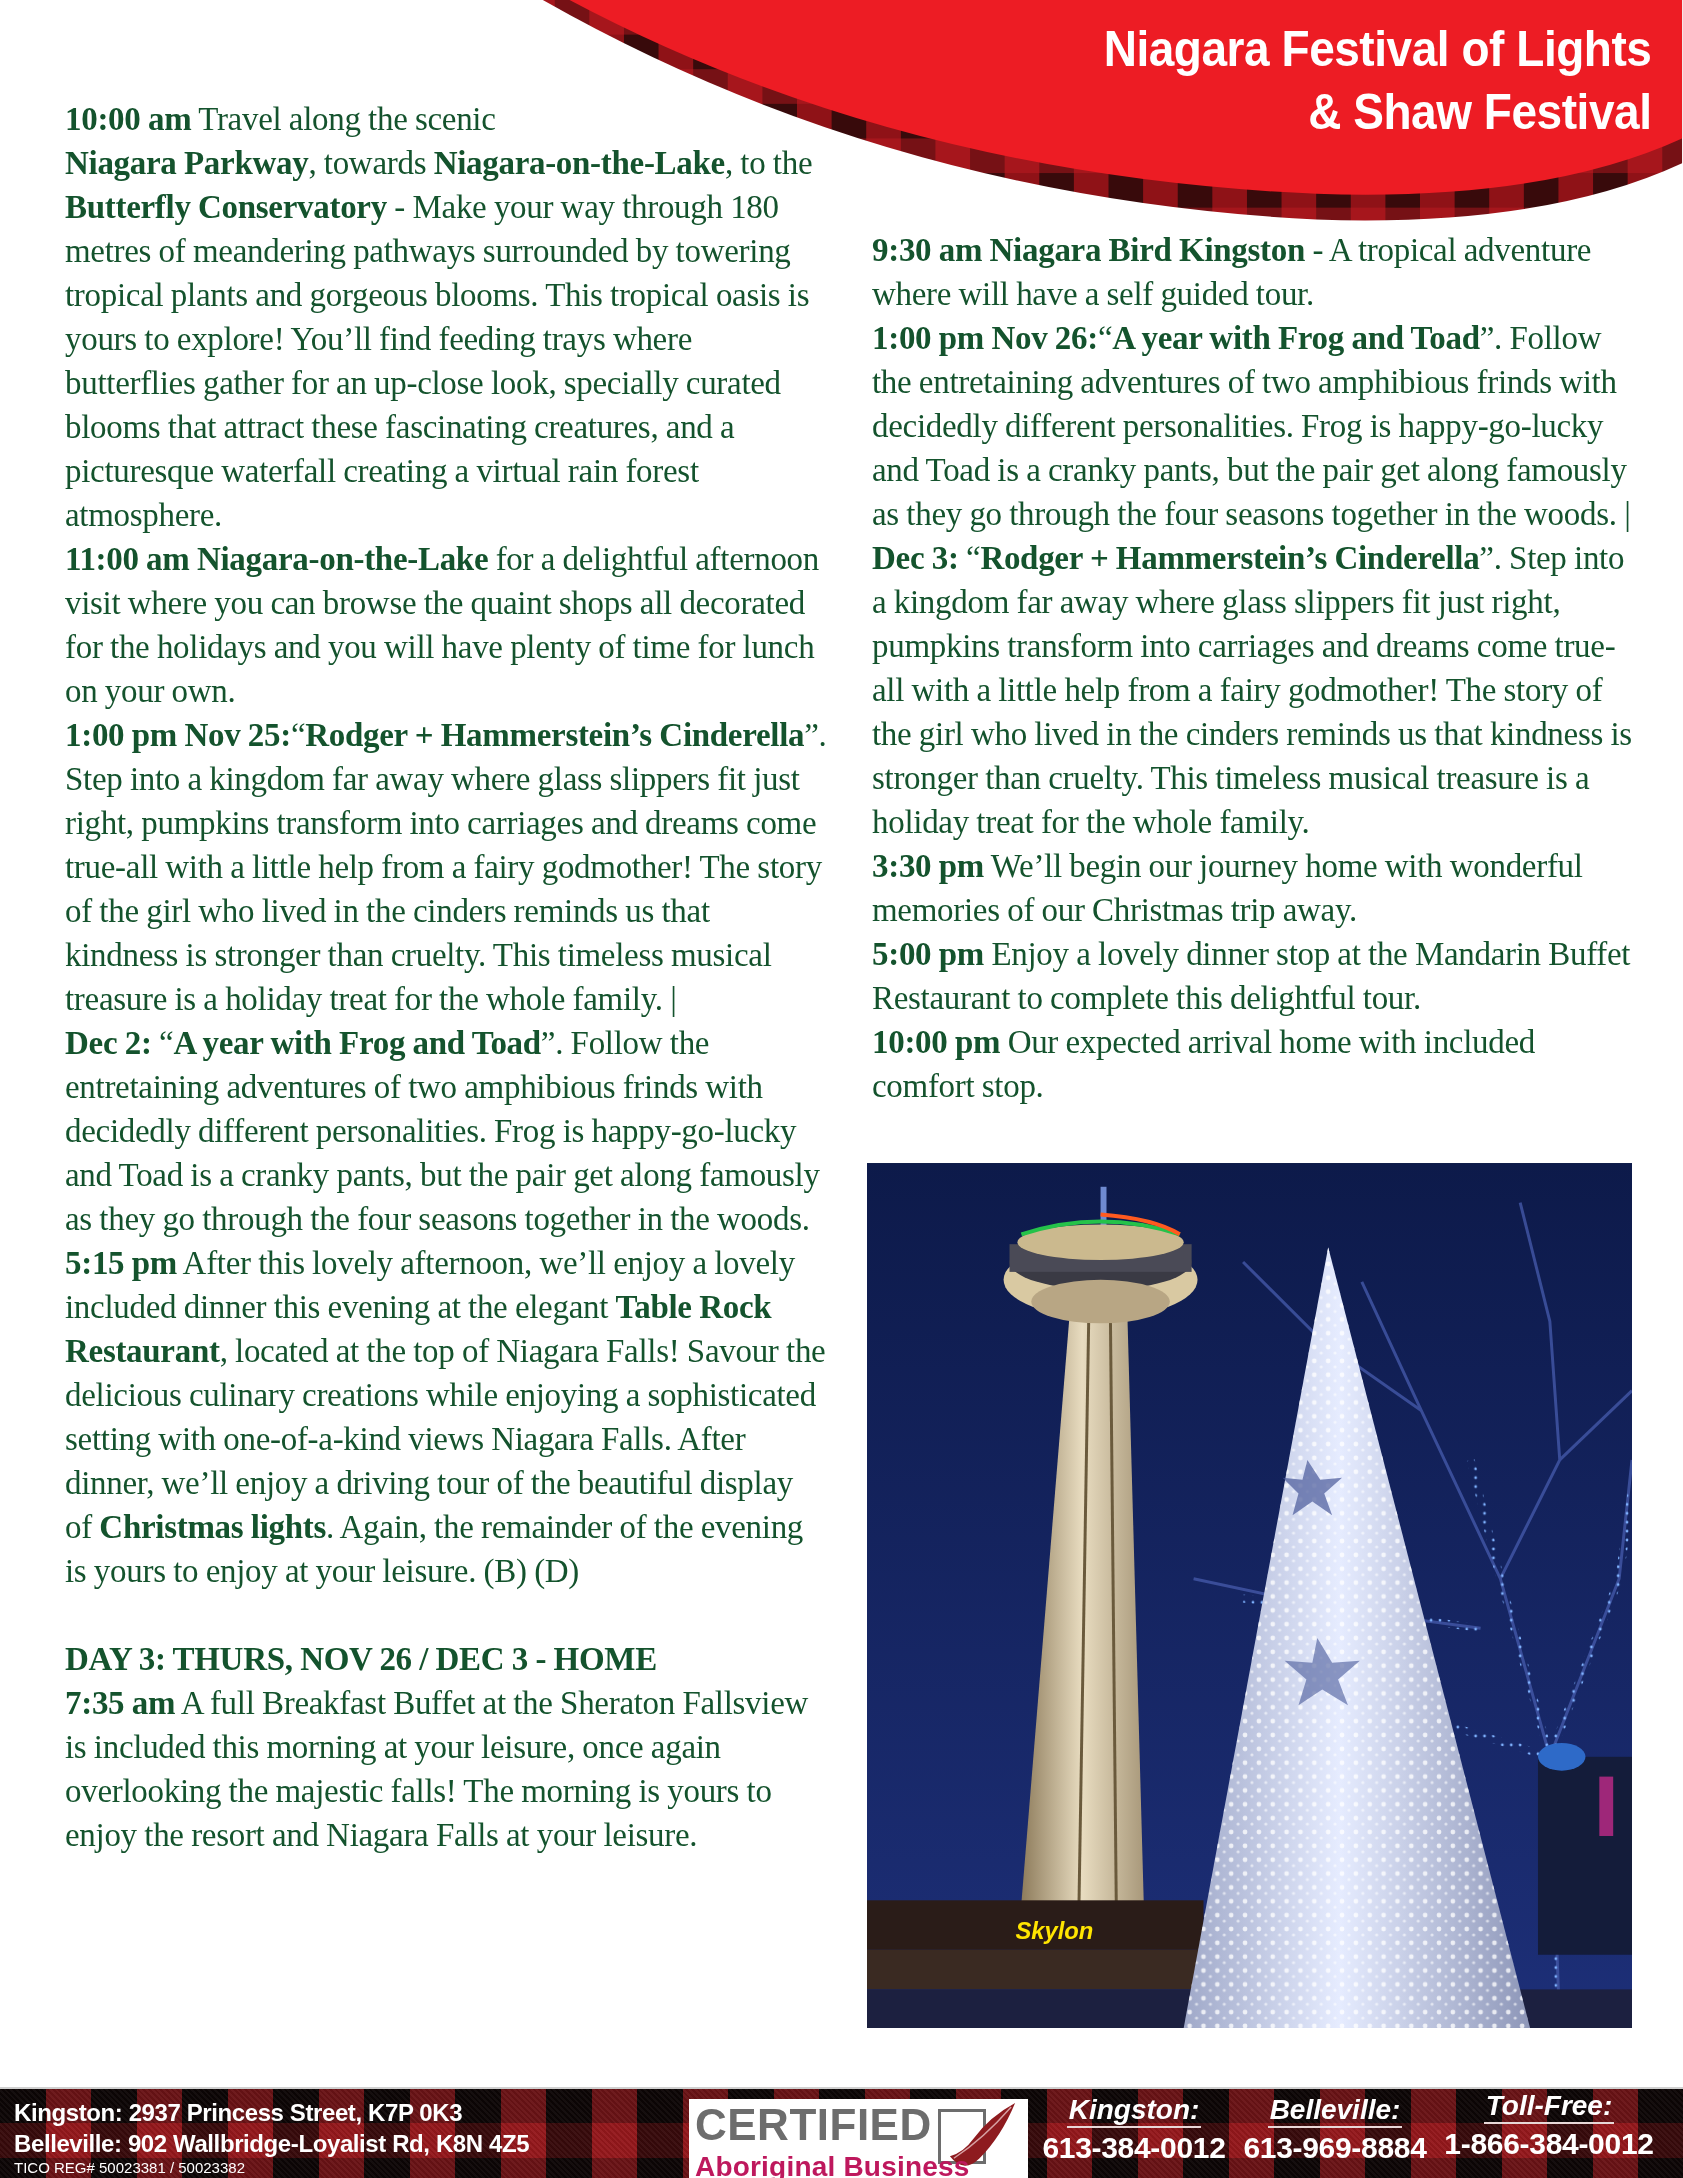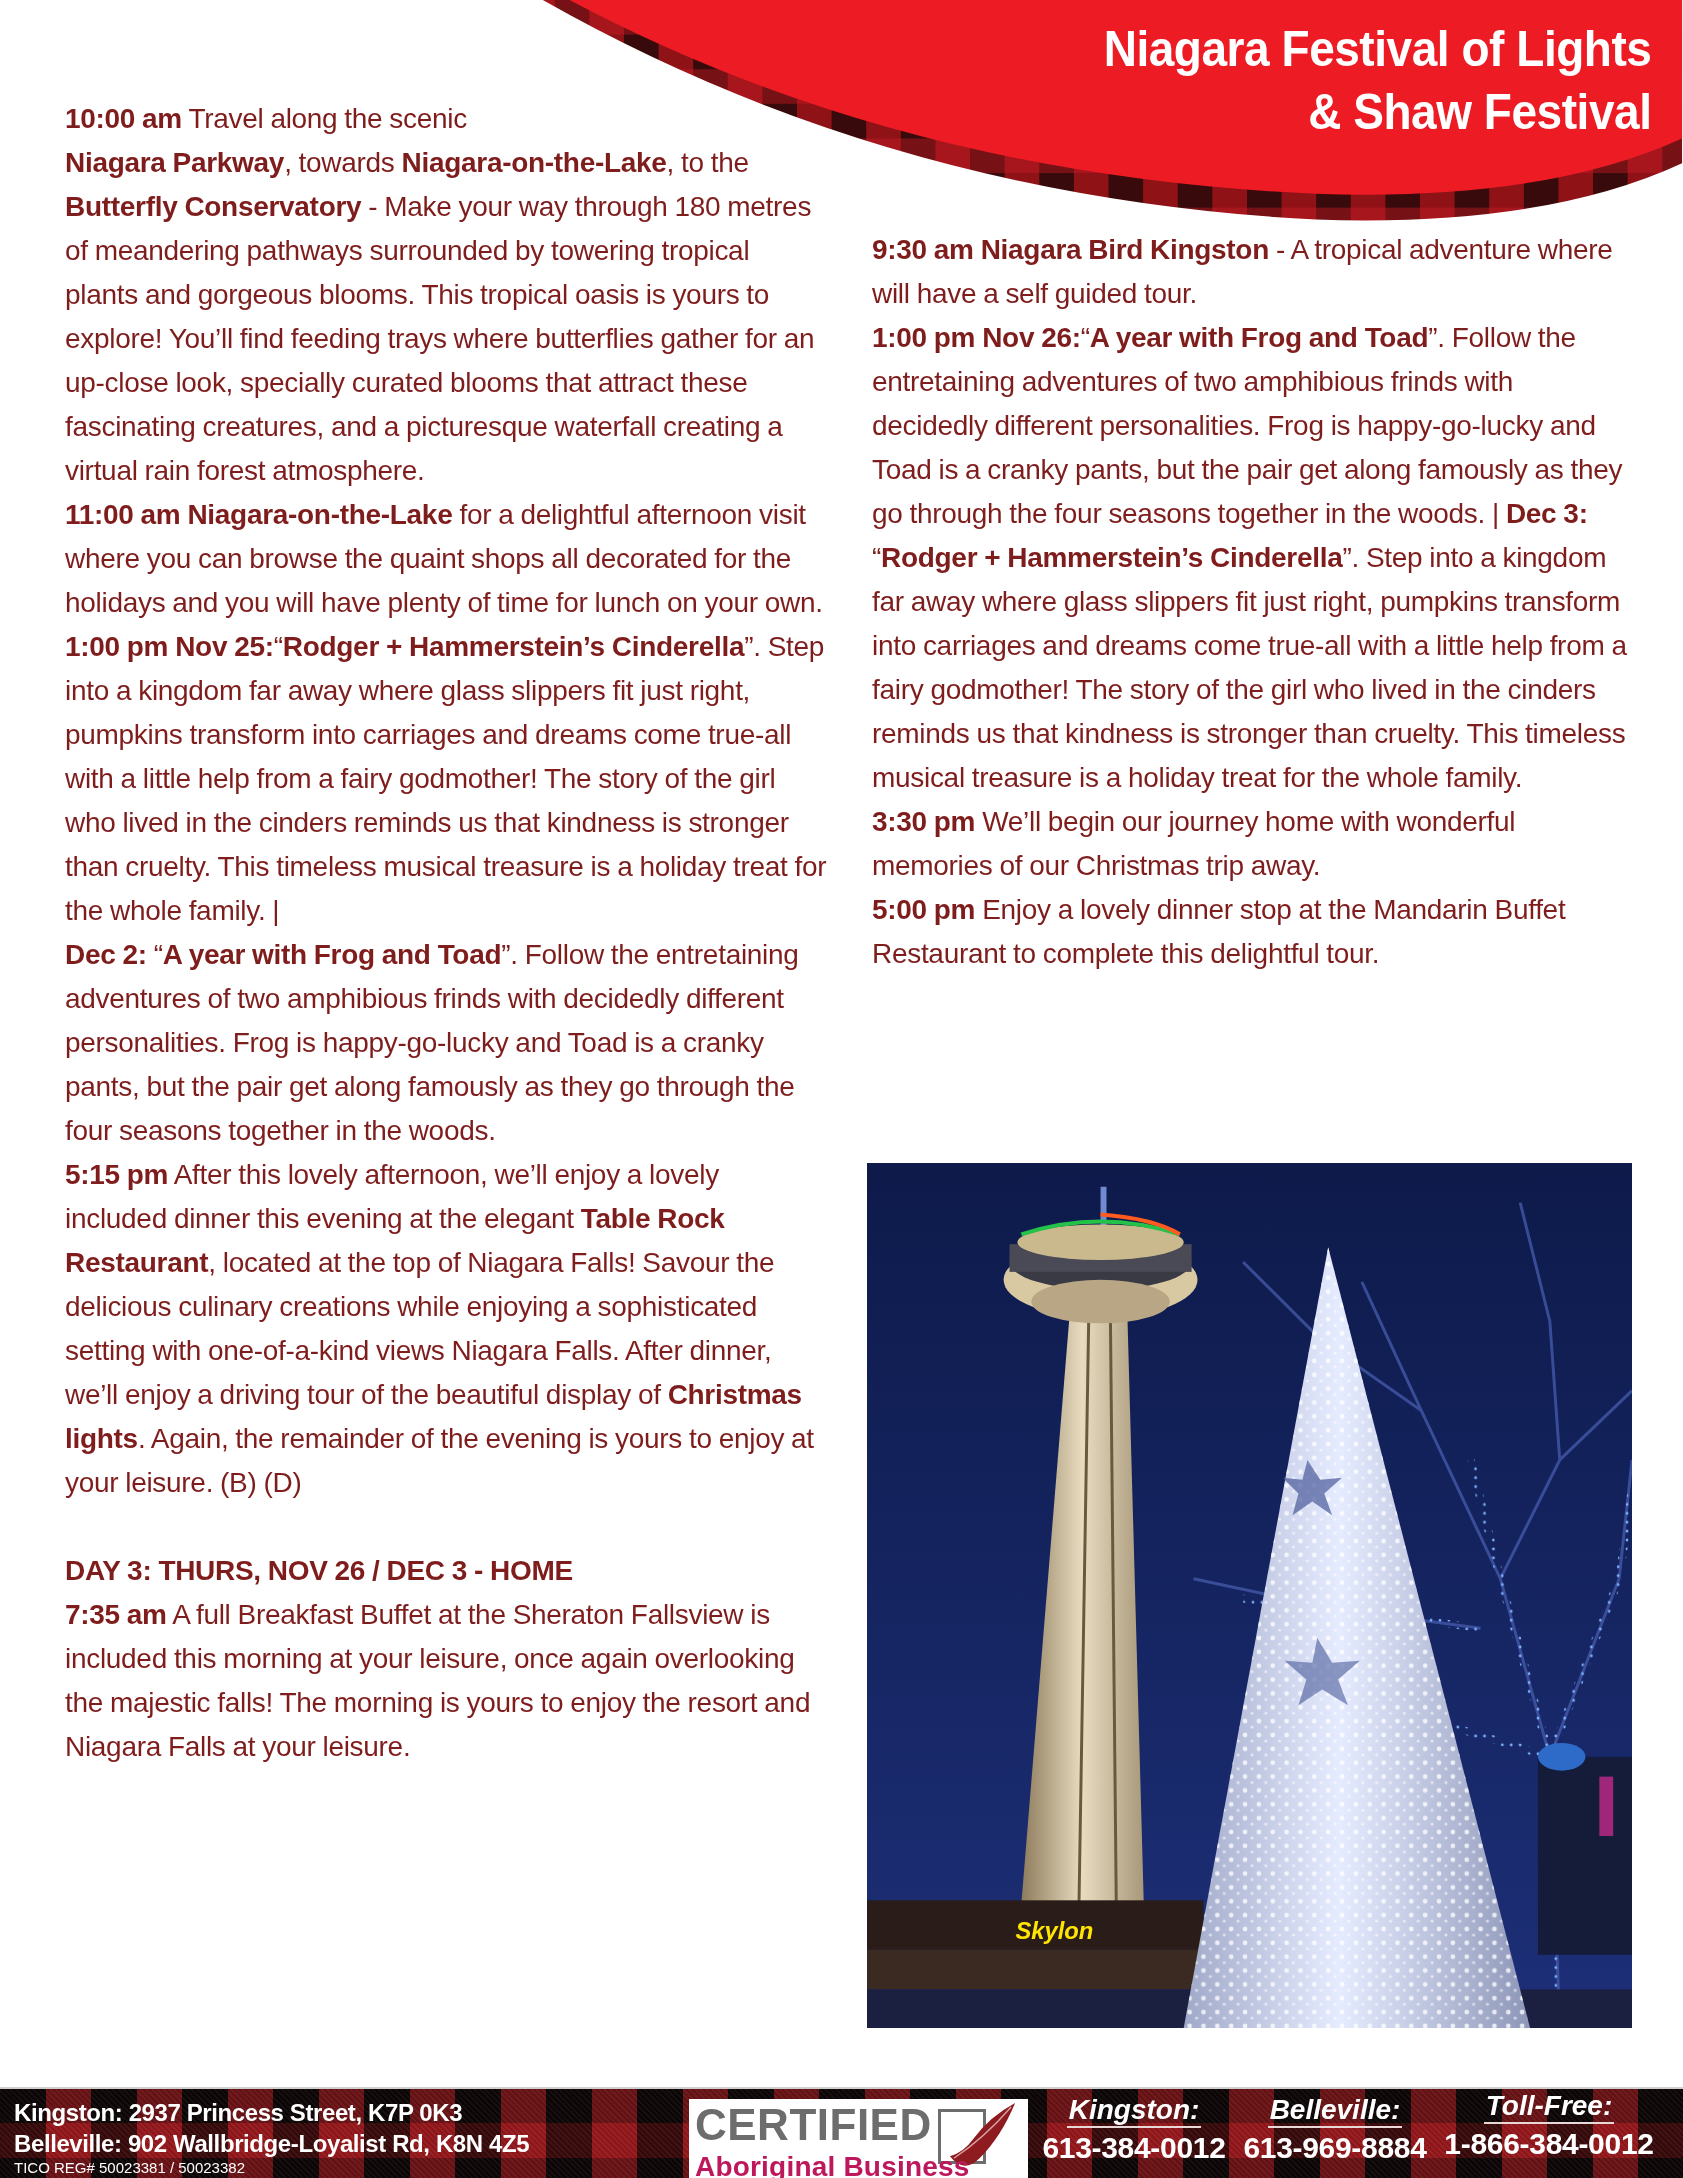--- a/index.html
+++ b/index.html
@@ -11,22 +11,22 @@
   #banner svg { position: absolute; left: 0; top: 0; }
   .banner-title {
     position: absolute; right: 32px; top: 18px; text-align: right;
     color: #ffffff; font-family: "Liberation Sans", sans-serif; font-weight: bold;
     font-size: 50px; line-height: 63px; letter-spacing: -0.5px;
     transform: scaleX(0.92); transform-origin: right top;
   }
 
   
   .col {
-    position: absolute; font-family: Liberation Sans, sans-serif;
-    font-size: 28px; line-height: 44px; color: #7f1d1d;
+    position: absolute; font-family: Liberation Serif, serif;
+    font-size: 33px; line-height: 44px; color: #14532d;
     letter-spacing: -0.3px; word-spacing: -0.5px;
   }
   .col p { margin: 0; }
   .col b { font-weight: bold; }
   #col-left { left: 65px; top: 97px; width: 762px; }
   #col-right { left: 872px; top: 228px; width: 762px; }
   .gap { height: 44px; }
 
   
   #photo { position: absolute; left: 867px; top: 1163px; width: 765px; height: 865px; overflow: hidden; background: #bef264; }
@@ -113,20 +113,23 @@
     <b>9:30 am</b><b> Niagara Bird Kingston</b><span> - A tropical adven­ture where will have a self guided tour.</span>
   </p>
   <p>
     <b>1:00 pm Nov 26:</b><span>“</span><b>A year with Frog and Toad</b><span>”. Fol­low the entretaining adventures of two amphibious frinds with decidedly different personalities. Frog is happy-go-lucky and Toad is a cranky pants, but the pair get along famously as they go through the four seasons together in the woods. | </span><b>Dec 3: </b><span>“</span><b>Rodger + Hammerstein’s Cinderella</b><span>”. Step into a kingdom far away where glass slippers fit just right, pumpkins transform into carriages and dreams come true-all with a little help from a fairy godmother! The story of the girl who lived in the cinders reminds us that kindness is stronger than cruelty. This timeless mu­sical treasure is a holiday treat for the whole family.</span>
   </p>
   <p>
     <b>3:30 pm</b><span> We’ll begin our journey home with wonderful memories of our Christmas trip away.</span>
   </p>
   <p>
     <b>5:00 pm</b><span> Enjoy a lovely dinner stop at the Mandarin Buffet Restaurant to complete this delightful tour.</span>
+  </p>
+  <p>
+    <b>10:00 pm</b><span> Our expected arrival home with included comfort stop.</span>
   </p>
 </div>
 
 <div id="photo">
   <svg width="765" height="865" viewBox="0 0 773 874">
     <defs>
       <linearGradient id="sky" x1="0" y1="0" x2="0" y2="1">
         <stop offset="0" stop-color="#0d1a4a"></stop>
         <stop offset="1" stop-color="#1d2f78"></stop>
       </linearGradient>

